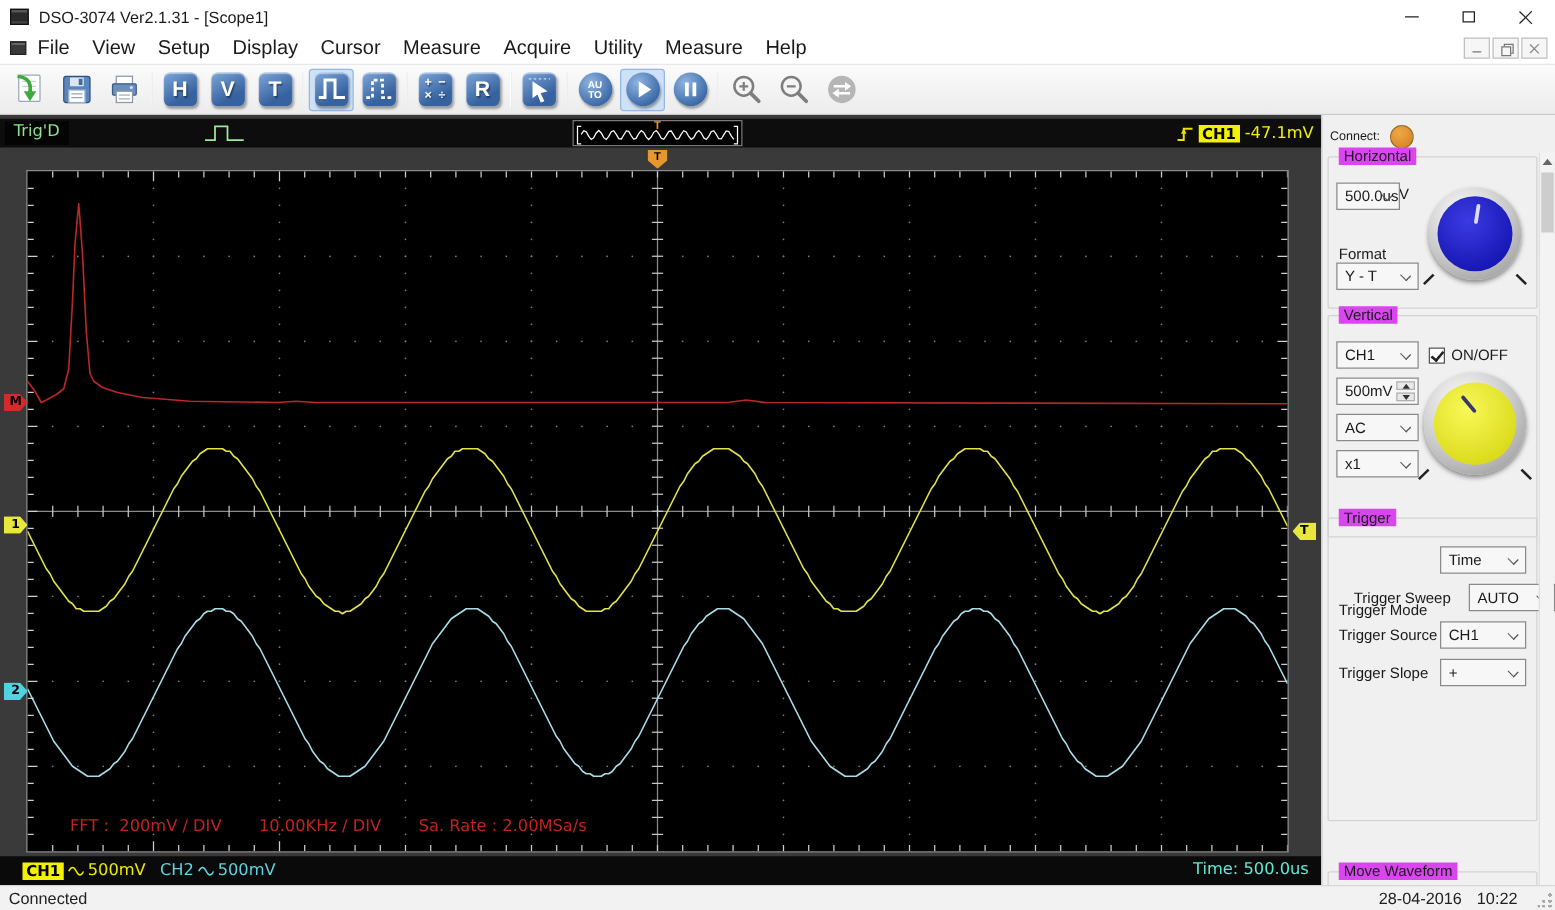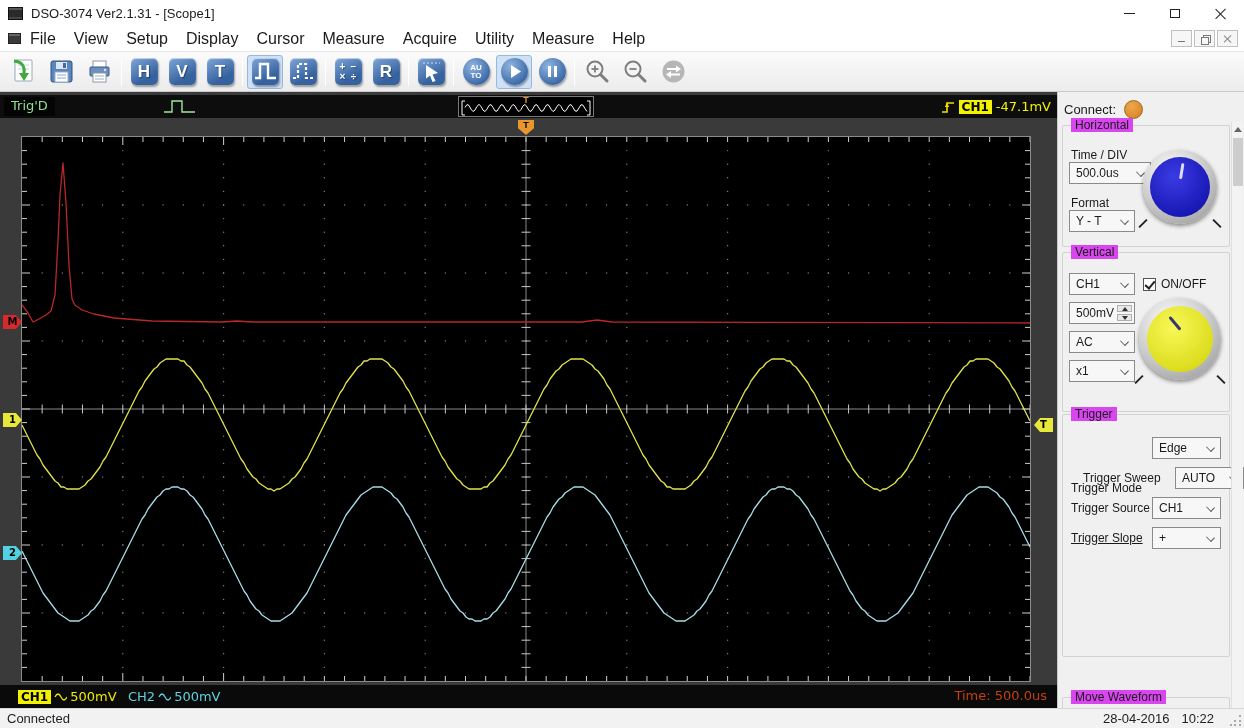--- a/index.html
+++ b/index.html
@@ -79,31 +79,31 @@
   .flag-right { clip-path:polygon(0 0,68% 0,100% 50%,68% 100%,0 100%); }
   .flag-left  { clip-path:polygon(0 50%,32% 0,100% 0,100% 100%,32% 100%); }
   .flag-m { background:#d42a2a; } .flag-1 { background:#e8e83c; } .flag-2 { background:#52d2e0; } .flag-t { background:#e8e83c; }
 
   .scope-bottombar { position:absolute; left:0; bottom:0; width:1057px; height:23px; background:#0a0a0a;
                      font-family:"DejaVu Sans",sans-serif; }
   .chgrp { position:absolute; top:2px; height:19px; display:flex; align-items:center; gap:3px; font-size:13px; }
   .chgrp.g1 { left:18px; } .chgrp.g2 { left:128px; }
   .ch2-label,.ch2-val { color:#5fd3df; }
   .ch1-val { color:#eaea00; }
-  .time-box { position:absolute; right:10px; top:3px; color:#c2410c; font-size:13px; }
+  .time-box { position:absolute; right:10px; top:3px; color:#5eead4; font-size:13px; }
 
   
   .right-panel { flex:1; background:#f0f0f0; border-left:1px solid #c8c8c8; position:relative; overflow:hidden;
                  font-size:12px; color:#1a1a1a; }
-  .connect-row { position:absolute; left:6px; top:8px; display:flex; align-items:center; gap:8px; font-size:13px; }
+  .connect-row { position:absolute; left:6px; top:8px; display:flex; align-items:center; gap:8px; font-size:10px; }
   .connect-dot { width:19px; height:19px; border-radius:50%; border:1px solid #9a6a20;
                  background:radial-gradient(circle at 38% 32%,#f0a848,#d8882a 75%); }
   .grp { position:absolute; left:4px; width:168px; border:1px solid #d2d2d2; border-radius:2px; }
   .grp-legend { position:absolute; top:-8px; left:8px; background:#d946ef; padding:0 4px; font-size:12px; }
-  .grp-h { top:33px; height:122px; } .grp-v { top:160px; height:160px; } .grp-t { top:322px; height:243px; }
+  .grp-h { top:33px; height:122px; } .grp-v { top:160px; height:178px; } .grp-t { top:322px; height:243px; }
   .grp-m { top:605px; height:60px; }
   .fld-label { position:absolute; left:8px; font-size:12px; }
   .combo { position:absolute; height:22px; border:1px solid #8a8a8a; background:#f7f7f7; display:flex;
            align-items:center; padding-left:6px; font-size:12px; }
   .combo .chev { position:absolute; right:6px; top:8px; width:7px; height:7px; border-right:1.4px solid #555;
                  border-bottom:1.4px solid #555; transform:rotate(45deg) scale(1,.8); margin-top:-2px; }
   .spin { position:absolute; right:2px; top:2px; width:15px; height:16px; display:flex; flex-direction:column; gap:2px; }
   .spin-btn { flex:1; background:#e8e8e8; border:1px solid #b0b0b0; display:flex; align-items:center; justify-content:center; }
   .tri-up { width:0; height:0; border-left:3px solid transparent; border-right:3px solid transparent; border-bottom:4px solid #333; }
   .tri-dn { width:0; height:0; border-left:3px solid transparent; border-right:3px solid transparent; border-top:4px solid #333; }
@@ -1225,20 +1225,25 @@
           <line x1="0" y1="503.20000000000033" x2="5" y2="503.20000000000033" stroke="#cfcfcf"></line>
           <line x1="1008" y1="503.20000000000033" x2="1003" y2="503.20000000000033" stroke="#cfcfcf"></line>
           <line x1="0" y1="516.8000000000003" x2="5" y2="516.8000000000003" stroke="#cfcfcf"></line>
           <line x1="1008" y1="516.8000000000003" x2="1003" y2="516.8000000000003" stroke="#cfcfcf"></line>
           <line x1="0" y1="530.4000000000003" x2="5" y2="530.4000000000003" stroke="#cfcfcf"></line>
           <line x1="1008" y1="530.4000000000003" x2="1003" y2="530.4000000000003" stroke="#cfcfcf"></line>
           <polyline points="0,168 6,176 11,185 17,182 24,178 29,174 33,158 36,104 38,58 41,26 44,66 47,128 50,162 53,168 60,173 72,177 92,181 130,184 200,185 215,184 230,185 560,185 575,183 590,185 1008,186" fill="none" stroke="#b82828" stroke-width="1.3" stroke-linejoin="round"></polyline>
           <polyline points="0,288 3,294 6,300 9,306 12,312 15,318 18,322 21,328 24,332 27,336 30,340 33,344 36,346 39,350 42,350 45,352 48,352 51,352 54,352 57,352 60,350 63,348 66,344 69,342 72,338 75,334 78,330 81,324 84,320 87,314 90,308 93,302 96,296 99,290 102,284 105,278 108,272 111,266 114,260 117,254 120,250 123,244 126,240 129,236 132,232 135,230 138,226 141,224 144,222 147,222 150,222 153,222 156,222 159,224 162,224 165,228 168,230 171,234 174,238 177,242 180,246 183,252 186,256 189,262 192,268 195,274 198,280 201,286 204,292 207,298 210,304 213,310 216,316 219,322 222,326 225,332 228,336 231,340 234,342 237,346 240,348 243,350 246,352 249,352 252,354 255,352 258,352 261,350 264,348 267,346 270,342 273,340 276,336 279,332 282,326 285,322 288,316 291,310 294,304 297,298 300,292 303,286 306,280 309,274 312,268 315,262 318,256 321,252 324,246 327,242 330,238 333,234 336,230 339,228 342,224 345,224 348,222 351,222 354,222 357,222 360,222 363,224 366,226 369,230 372,232 375,236 378,240 381,244 384,250 387,254 390,260 393,266 396,272 399,278 402,284 405,290 408,296 411,302 414,308 417,314 420,320 423,324 426,330 429,334 432,338 435,342 438,344 441,348 444,350 447,352 450,352 453,352 456,352 459,352 462,350 465,350 468,346 471,344 474,340 477,336 480,332 483,328 486,322 489,318 492,312 495,306 498,300 501,294 504,288 507,282 510,276 513,270 516,264 519,258 522,252 525,248 528,242 531,238 534,234 537,232 540,228 543,226 546,224 549,222 552,222 555,222 558,222 561,222 564,224 567,226 570,228 573,232 576,234 579,238 582,242 585,248 588,252 591,258 594,264 597,270 600,276 603,282 606,288 609,294 612,300 615,306 618,312 621,318 624,322 627,328 630,332 633,336 636,340 639,344 642,346 645,350 648,350 651,352 654,352 657,352 660,352 663,352 666,350 669,348 672,344 675,342 678,338 681,334 684,330 687,324 690,320 693,314 696,308 699,302 702,296 705,290 708,284 711,278 714,272 717,266 720,260 723,254 726,250 729,244 732,240 735,236 738,232 741,230 744,226 747,224 750,222 753,222 756,222 759,222 762,222 765,224 768,224 771,228 774,230 777,234 780,238 783,242 786,246 789,252 792,256 795,262 798,268 801,274 804,280 807,286 810,292 813,298 816,304 819,310 822,316 825,322 828,326 831,332 834,336 837,340 840,342 843,346 846,348 849,350 852,352 855,352 858,354 861,352 864,352 867,350 870,348 873,346 876,342 879,340 882,336 885,332 888,326 891,322 894,316 897,310 900,304 903,298 906,292 909,286 912,280 915,274 918,268 921,262 924,256 927,252 930,246 933,242 936,238 939,234 942,230 945,228 948,224 951,224 954,222 957,222 960,222 963,222 966,222 969,224 972,226 975,230 978,232 981,236 984,240 987,244 990,250 993,254 996,260 999,266 1002,272 1005,278 1008,284" fill="none" stroke="#e2e24c" stroke-width="1.3" stroke-linejoin="round"></polyline>
           <polyline points="0,414 3,420 6,426 9,432 12,438 15,444 18,450 21,456 24,460 27,464 30,468 33,472 36,476 39,478 42,480 45,482 48,484 51,484 54,484 57,484 60,482 63,480 66,478 69,474 72,472 75,468 78,464 81,458 84,454 87,448 90,442 93,436 96,430 99,424 102,418 105,412 108,406 111,400 114,394 117,388 120,382 123,378 126,372 129,368 132,364 135,360 138,358 141,354 144,352 147,352 150,350 153,350 156,350 159,352 162,352 165,354 168,358 171,360 174,364 177,368 180,372 183,378 186,382 189,388 192,394 195,400 198,406 201,412 204,418 207,424 210,430 213,436 216,442 219,448 222,454 225,458 228,464 231,468 234,472 237,474 240,478 243,480 246,482 249,484 252,484 255,484 258,484 261,482 264,480 267,478 270,476 273,472 276,468 279,464 282,460 285,456 288,450 291,444 294,438 297,432 300,426 303,420 306,414 309,408 312,402 315,396 318,390 321,384 324,378 327,374 330,370 333,366 336,362 339,358 342,356 345,354 348,352 351,350 354,350 357,350 360,350 363,352 366,354 369,356 372,360 375,362 378,366 381,370 384,376 387,380 390,386 393,392 396,398 399,404 402,410 405,416 408,422 411,428 414,434 417,440 420,446 423,452 426,456 429,462 432,466 435,470 438,474 441,476 444,480 447,482 450,482 453,484 456,484 459,484 462,482 465,482 468,480 471,476 474,474 477,470 480,466 483,462 486,456 489,452 492,446 495,440 498,434 501,428 504,422 507,416 510,410 513,404 516,398 519,392 522,386 525,380 528,376 531,370 534,366 537,362 540,360 543,356 546,354 549,352 552,350 555,350 558,350 561,350 564,352 567,354 570,356 573,358 576,362 579,366 582,370 585,374 588,378 591,384 594,390 597,396 600,402 603,408 606,414 609,420 612,426 615,432 618,438 621,444 624,450 627,456 630,460 633,464 636,468 639,472 642,476 645,478 648,480 651,482 654,484 657,484 660,484 663,484 666,482 669,480 672,478 675,474 678,472 681,468 684,464 687,458 690,454 693,448 696,442 699,436 702,430 705,424 708,418 711,412 714,406 717,400 720,394 723,388 726,382 729,378 732,372 735,368 738,364 741,360 744,358 747,354 750,352 753,352 756,350 759,350 762,350 765,352 768,352 771,354 774,358 777,360 780,364 783,368 786,372 789,378 792,382 795,388 798,394 801,400 804,406 807,412 810,418 813,424 816,430 819,436 822,442 825,448 828,454 831,458 834,464 837,468 840,472 843,474 846,478 849,480 852,482 855,484 858,484 861,484 864,484 867,482 870,480 873,478 876,476 879,472 882,468 885,464 888,460 891,456 894,450 897,444 900,438 903,432 906,426 909,420 912,414 915,408 918,402 921,396 924,390 927,384 930,378 933,374 936,370 939,366 942,362 945,358 948,356 951,354 954,352 957,350 960,350 963,350 966,350 969,352 972,354 975,356 978,360 981,362 984,366 987,370 990,376 993,380 996,386 999,392 1002,398 1005,404 1008,410" fill="none" stroke="#a8dce6" stroke-width="1.3" stroke-linejoin="round"></polyline>
         </svg>
+      <div class="fft-overlay">
+        <span>FFT :  200mV / DIV</span>
+        <span>10.00KHz / DIV</span>
+        <span>Sa. Rate : 2.00MSa/s</span>
+      </div>
     </div>
 
     <div class="flag flag-right flag-m" style="left:3px; top:223px;">M</div>
     <div class="flag flag-right flag-1" style="left:3px; top:321px;">1</div>
     <div class="flag flag-right flag-2" style="left:3px; top:454px;">2</div>
     <div class="flag flag-left flag-t" style="left:1034px; top:326px;">T</div>
 
     <div class="scope-bottombar">
       <div class="chgrp g1">
         <span class="ch1-badge">CH1</span>
@@ -1260,21 +1265,21 @@
 
   <div class="right-panel">
     <div class="connect-row">
       <span>Connect:</span>
       <div class="connect-dot"></div>
     </div>
 
     <div class="grp grp-h">
       <div class="grp-legend">Horizontal</div>
       <div class="fld-label" style="top:22px;">Time / DIV</div>
-      <div class="combo" style="left:6px; top:36px; width:82px;">
+      <div class="combo" style="left:6px; top:20px; width:51px;">
         <span>500.0us</span>
           <span class="chev"></span>
       </div>
       <div class="fld-label" style="top:70px;">Format</div>
       <div class="combo" style="left:6px; top:84px; width:66px;">
         <span>Y - T</span>
           <span class="chev"></span>
       </div>
       <div class="knob-outer knob-blue" style="left:80px; top:24px; width:74px; height:74px;">
         <div class="knob-inner">
@@ -1316,34 +1321,34 @@
         <div class="knob-inner">
             <div class="knob-line"></div>
           </div>
       </div>
     </div>
 
     <div class="grp grp-t">
       <div class="grp-legend">Trigger</div>
       <div class="trig-row-label" style="top:26px;margin-top:40px;">Trigger Mode</div>
       <div class="combo" style="left:89px; top:22px; width:69px;">
-        <span>Edge</span>
+        <span>Time</span>
           <span class="chev"></span>
       </div>
       <div class="trig-row-label" style="top:56px;margin-left:12px;">Trigger Sweep</div>
       <div class="combo" style="left:89px; top:52px; width:69px;margin-left:23px;">
         <span>AUTO</span>
           <span class="chev"></span>
       </div>
       <div class="trig-row-label" style="top:86px;">Trigger Source</div>
       <div class="combo" style="left:89px; top:82px; width:69px;">
         <span>CH1</span>
           <span class="chev"></span>
       </div>
-      <div class="trig-row-label" style="top:116px;text-decoration:underline;">Trigger Slope</div>
+      <div class="trig-row-label" style="top:116px;">Trigger Slope</div>
       <div class="combo" style="left:89px; top:112px; width:69px;">
         <span>+</span>
           <span class="chev"></span>
       </div>
     </div>
 
     <div class="grp grp-m">
       <div class="grp-legend">Move Waveform</div>
     </div>
 

